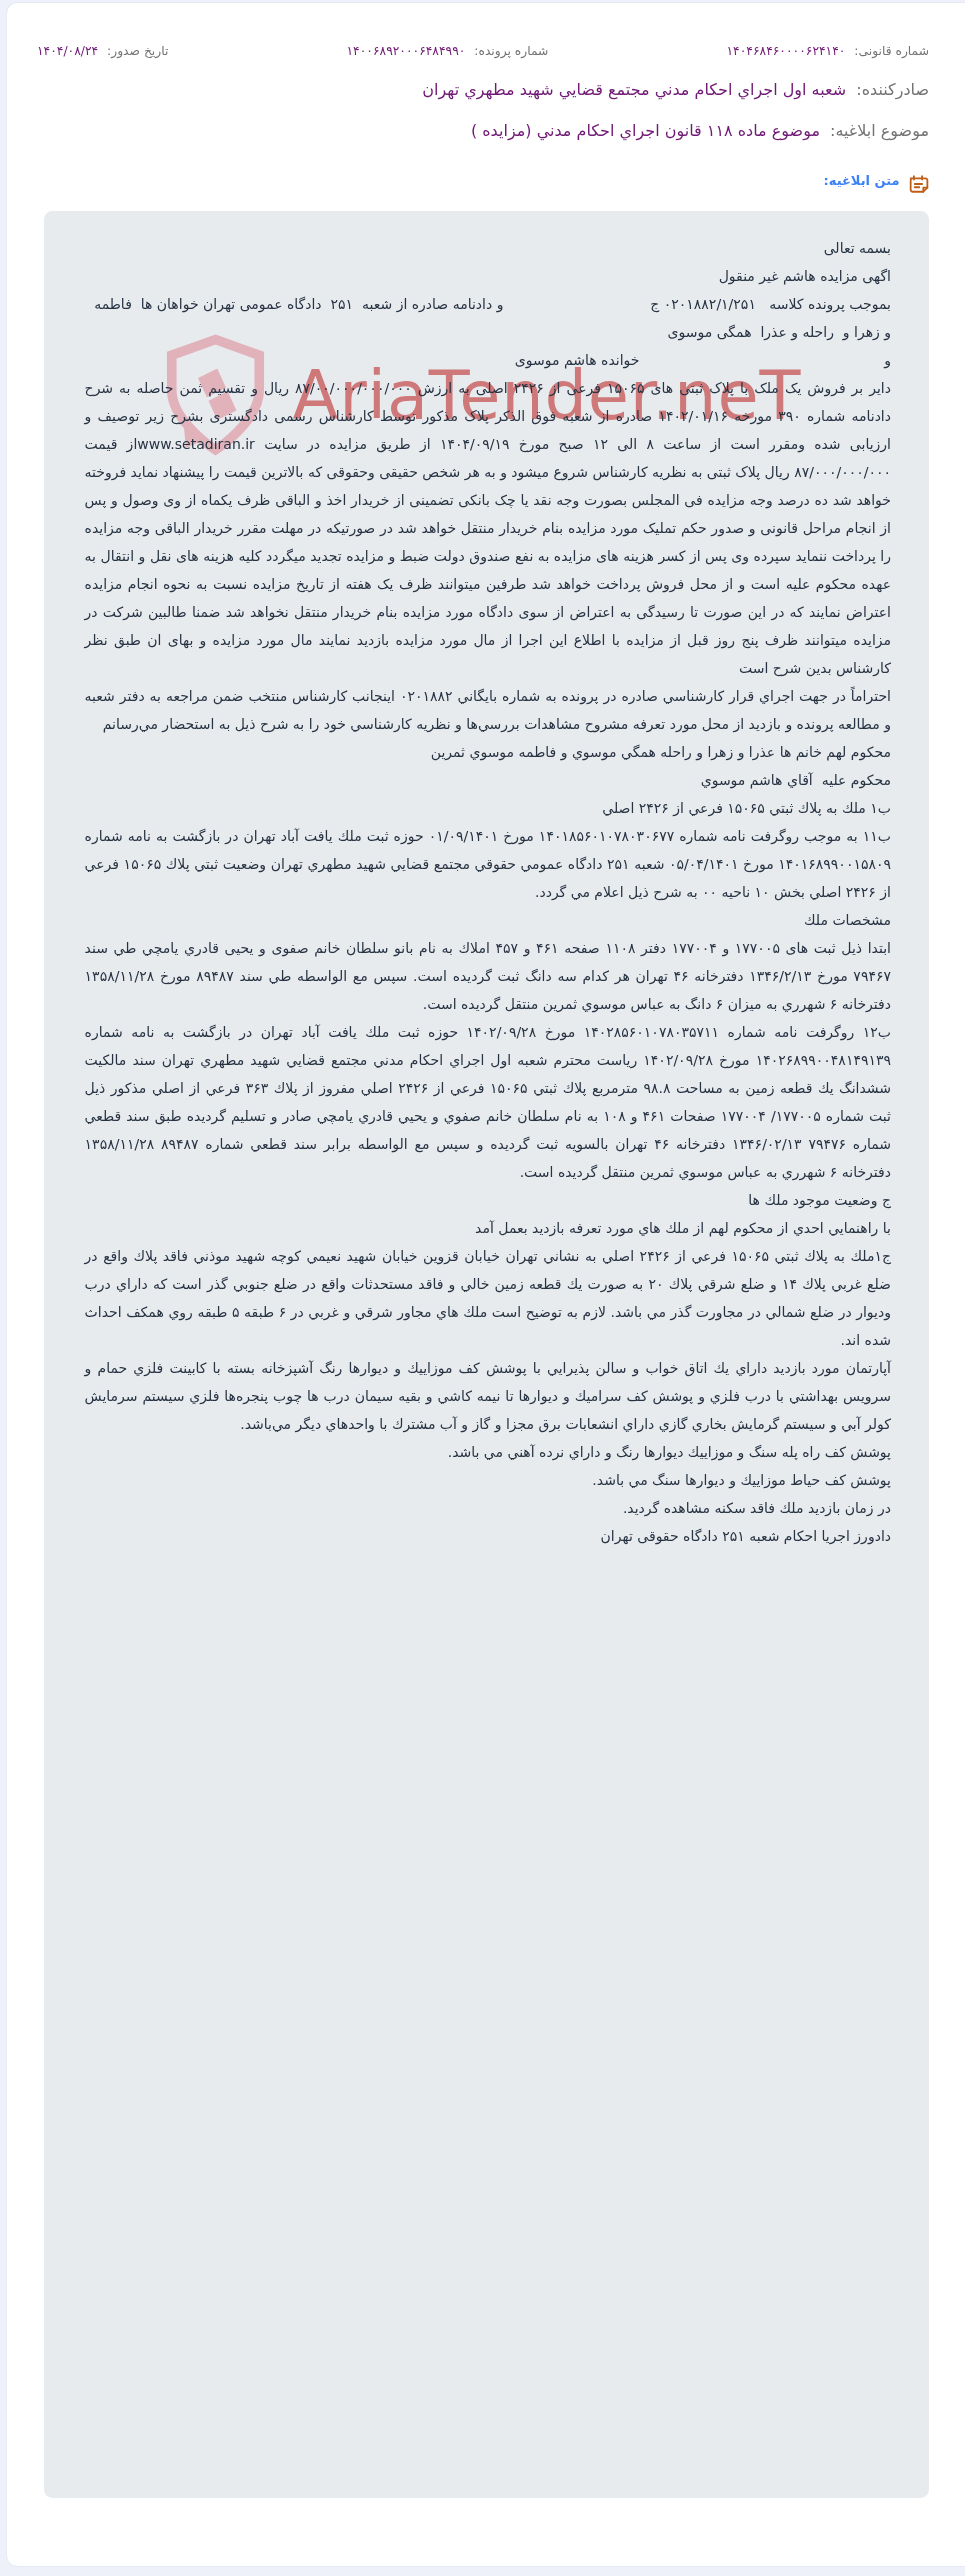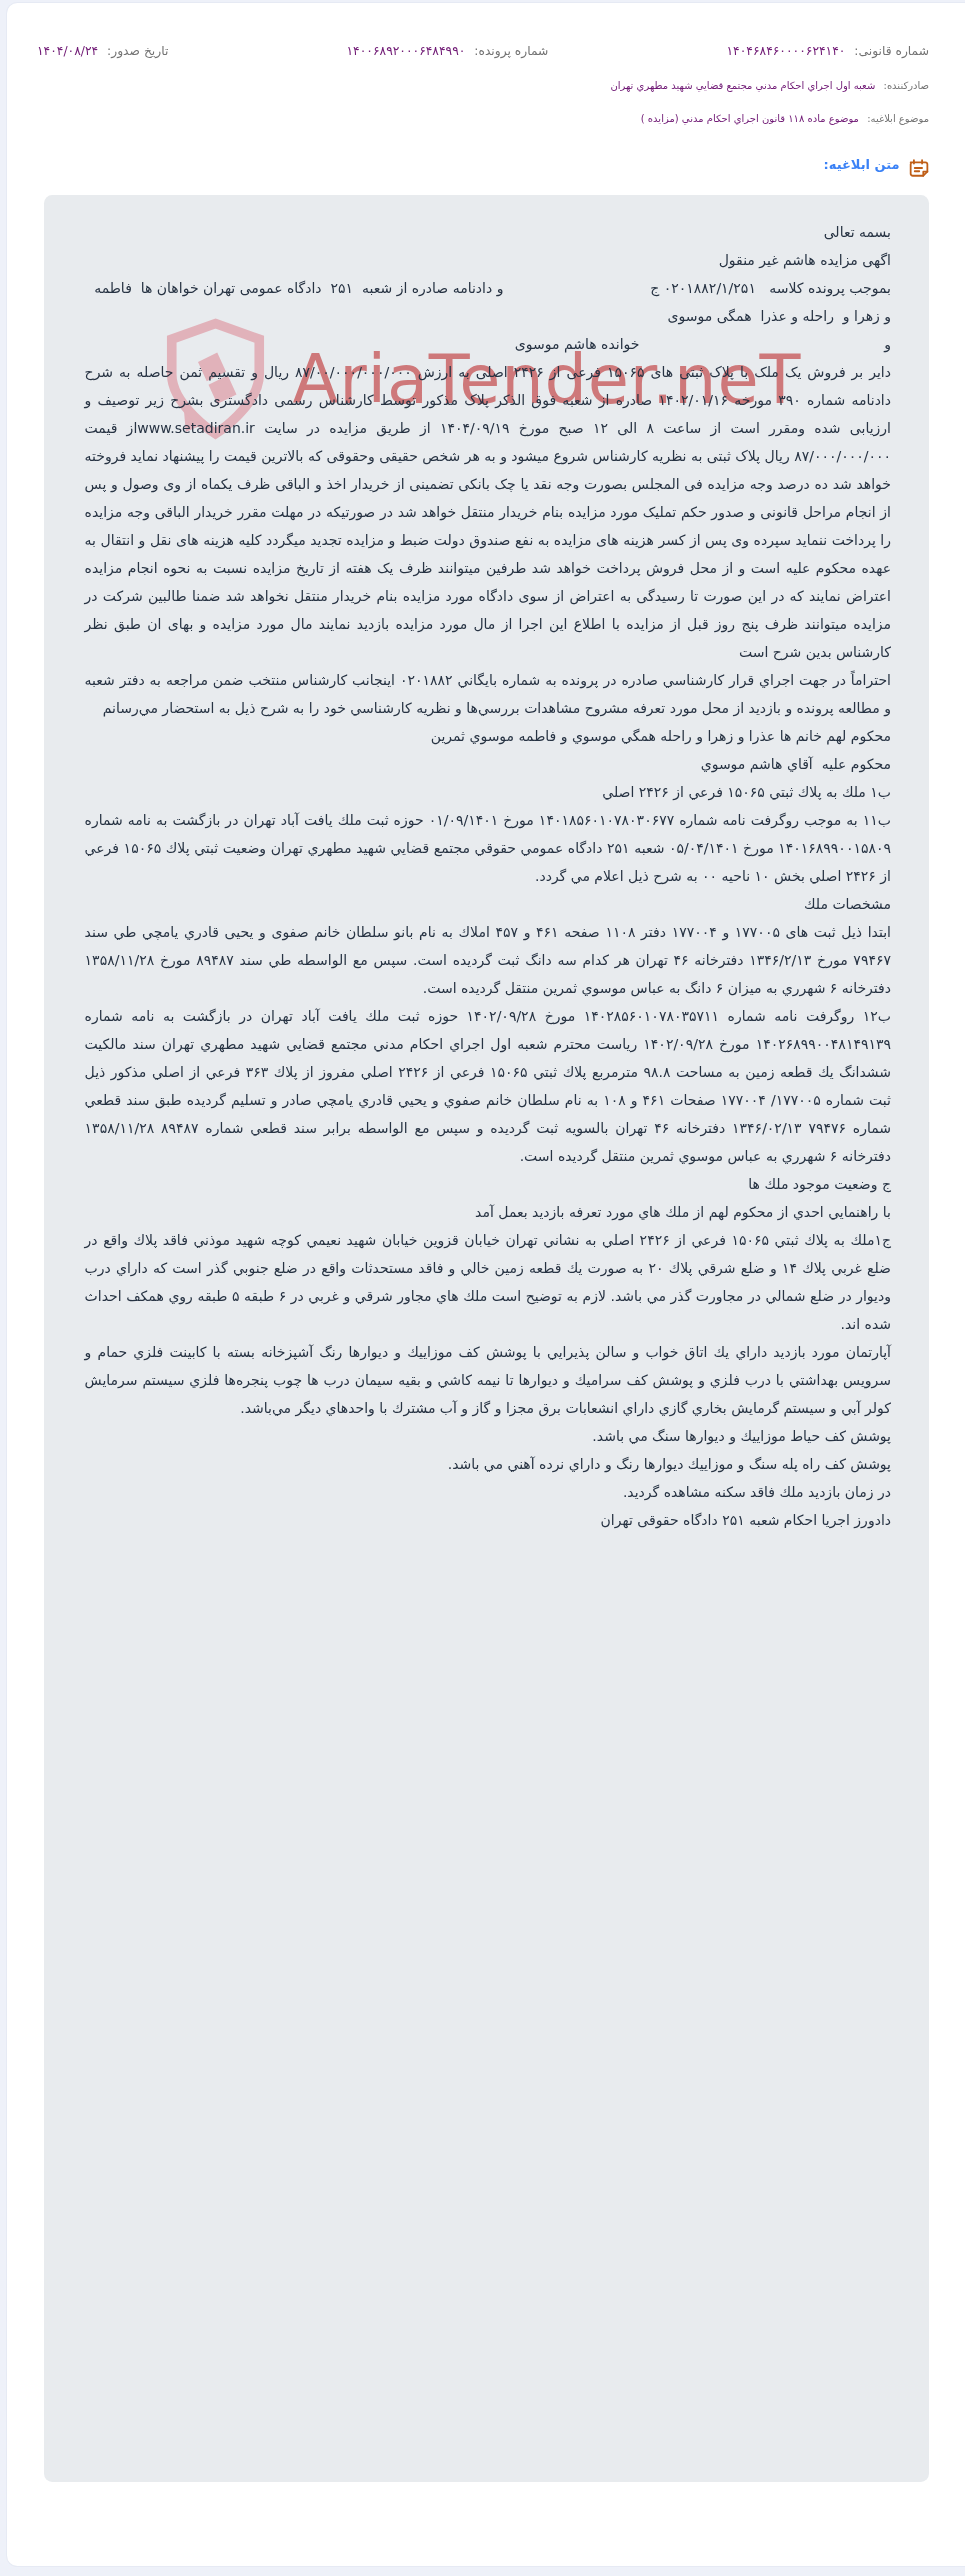--- a/index.html
+++ b/index.html
@@ -28,21 +28,21 @@
   .meta-row {
     display: flex;
     justify-content: space-between;
     align-items: baseline;
     font-size: 12.3px;
   }
   .meta-label { color: #737373; }
   .meta-value { color: #701a75; font-weight: normal; margin-right: 5px; }
   .issuer-row, .subject-row {
     margin-top: 22px;
-    font-size: 10px;
+    font-size: 16px;
   }
   
   .body-label-row {
     margin-top: 33px;
     display: flex;
     align-items: flex-start;
     gap: 7.4px;
     color: #3b82f6;
     font-weight: bold;
     font-size: 13px;
@@ -161,21 +161,21 @@
       <p class="line m34">محکوم علیه  آقاي هاشم موسوي</p>
       <p class="line m112">ب۱ ملك به پلاك ثبتي ۱۵۰۶۵ فرعي از ۲۴۲۶ اصلي</p>
       <p class="just m68">ب۱۱ به موجب روگرفت نامه شماره ۱۴۰۱۸۵۶۰۱۰۷۸۰۳۰۶۷۷ مورخ ۰۱/۰۹/۱۴۰۱ حوزه ثبت ملك یافت آباد تهران در بازگشت به نامه شماره ۱۴۰۱۶۸۹۹۰۰۱۵۸۰۹ مورخ ۰۵/۰۴/۱۴۰۱ شعبه ۲۵۱ دادگاه عمومي حقوقي مجتمع قضايي شهید مطهري تهران وضعیت ثبتي پلاك ۱۵۰۶۵ فرعي از ۲۴۲۶ اصلي بخش ۱۰ ناحیه ۰۰ به شرح ذیل اعلام مي گردد.</p>
       <p class="line m68">مشخصات ملك</p>
       <p class="just m15">ابتدا ذیل ثبت های ۱۷۷۰۰۵ و ۱۷۷۰۰۴ دفتر ۱۱۰۸ صفحه ۴۶۱ و ۴۵۷ املاك به نام بانو سلطان خانم صفوی و یحیی قادري یامچي طي سند ۷۹۴۶۷ مورخ ۱۳۴۶/۲/۱۳ دفترخانه ۴۶ تهران هر کدام سه دانگ ثبت گردیده است. سپس مع الواسطه طي سند ۸۹۴۸۷ مورخ ۱۳۵۸/۱۱/۲۸ دفترخانه ۶ شهرري به میزان ۶ دانگ به عباس موسوي ثمرین منتقل گردیده است.</p>
       <p class="just m75">ب۱۲ روگرفت نامه شماره ۱۴۰۲۸۵۶۰۱۰۷۸۰۳۵۷۱۱ مورخ ۱۴۰۲/۰۹/۲۸ حوزه ثبت ملك یافت آباد تهران در بازگشت به نامه شماره ۱۴۰۲۶۸۹۹۰۰۴۸۱۴۹۱۳۹ مورخ ۱۴۰۲/۰۹/۲۸ ریاست محترم شعبه اول اجراي احکام مدني مجتمع قضايي شهید مطهري تهران سند مالکیت ششدانگ یك قطعه زمین به مساحت ۹۸.۸ مترمربع پلاك ثبتي ۱۵۰۶۵ فرعي از ۲۴۲۶ اصلي مفروز از پلاك ۳۶۳ فرعي از اصلي مذکور ذیل ثبت شماره ۱۷۷۰۰۵/ ۱۷۷۰۰۴ صفحات ۴۶۱ و ۱۰۸ به نام سلطان خانم صفوي و یحیي قادري یامچي صادر و تسلیم گردیده طبق سند قطعي شماره ۷۹۴۷۶  ۱۳۴۶/۰۲/۱۳ دفترخانه ۴۶ تهران بالسویه ثبت گردیده و سپس مع الواسطه برابر سند قطعي شماره ۸۹۴۸۷  ۱۳۵۸/۱۱/۲۸ دفترخانه ۶ شهرري به عباس موسوي ثمرین منتقل گردیده است.</p>
       <p class="line m34">ج وضعیت موجود ملك ها</p>
       <p class="line m68">با راهنمایي احدي از محکوم لهم از ملك هاي مورد تعرفه بازدید بعمل آمد</p>
       <p class="just m15">ج۱ملك به پلاك ثبتي ۱۵۰۶۵ فرعي از ۲۴۲۶ اصلي به نشاني تهران خیابان قزوین خیابان شهید نعیمي کوچه شهید موذني فاقد پلاك واقع در ضلع غربي پلاك ۱۴ و ضلع شرقي پلاك ۲۰ به صورت یك قطعه زمین خالي و فاقد مستحدثات واقع در ضلع جنوبي گذر است که داراي درب ودیوار در ضلع شمالي در مجاورت گذر مي باشد. لازم به توضیح است ملك هاي مجاور شرقي و غربي در ۶ طبقه ۵ طبقه روي همکف احداث شده اند.</p>
       <p class="just m87">آپارتمان مورد بازدید داراي یك اتاق خواب و سالن پذیرایي با پوشش کف موزاییك و دیوارها رنگ آشپزخانه بسته با کابینت فلزي حمام و سرویس بهداشتي با درب فلزي و پوشش کف سرامیك و دیوارها تا نیمه کاشي و بقیه سیمان درب ها چوب پنجره‌ها فلزي سیستم سرمایش کولر آبي و سیستم گرمایش بخاري گازي داراي انشعابات برق مجزا و گاز و آب مشترك با واحدهاي دیگر مي‌باشد.</p>
+      <p class="line m68">پوشش کف راه پله سنگ و موزاییك دیوارها رنگ و داراي نرده آهني مي باشد.</p>
       <p class="line m68">پوشش کف حیاط موزاییك و دیوارها سنگ مي باشد.</p>
-      <p class="line m68">پوشش کف راه پله سنگ و موزاییك دیوارها رنگ و داراي نرده آهني مي باشد.</p>
       <p class="line m68">در زمان بازدید ملك فاقد سکنه مشاهده گردید.</p>
       <p class="line m68">دادورز اجریا احکام شعبه ۲۵۱ دادگاه حقوقی تهران</p>
     </div>
 
   </div>
 </div>
 
 
 </body></html>

